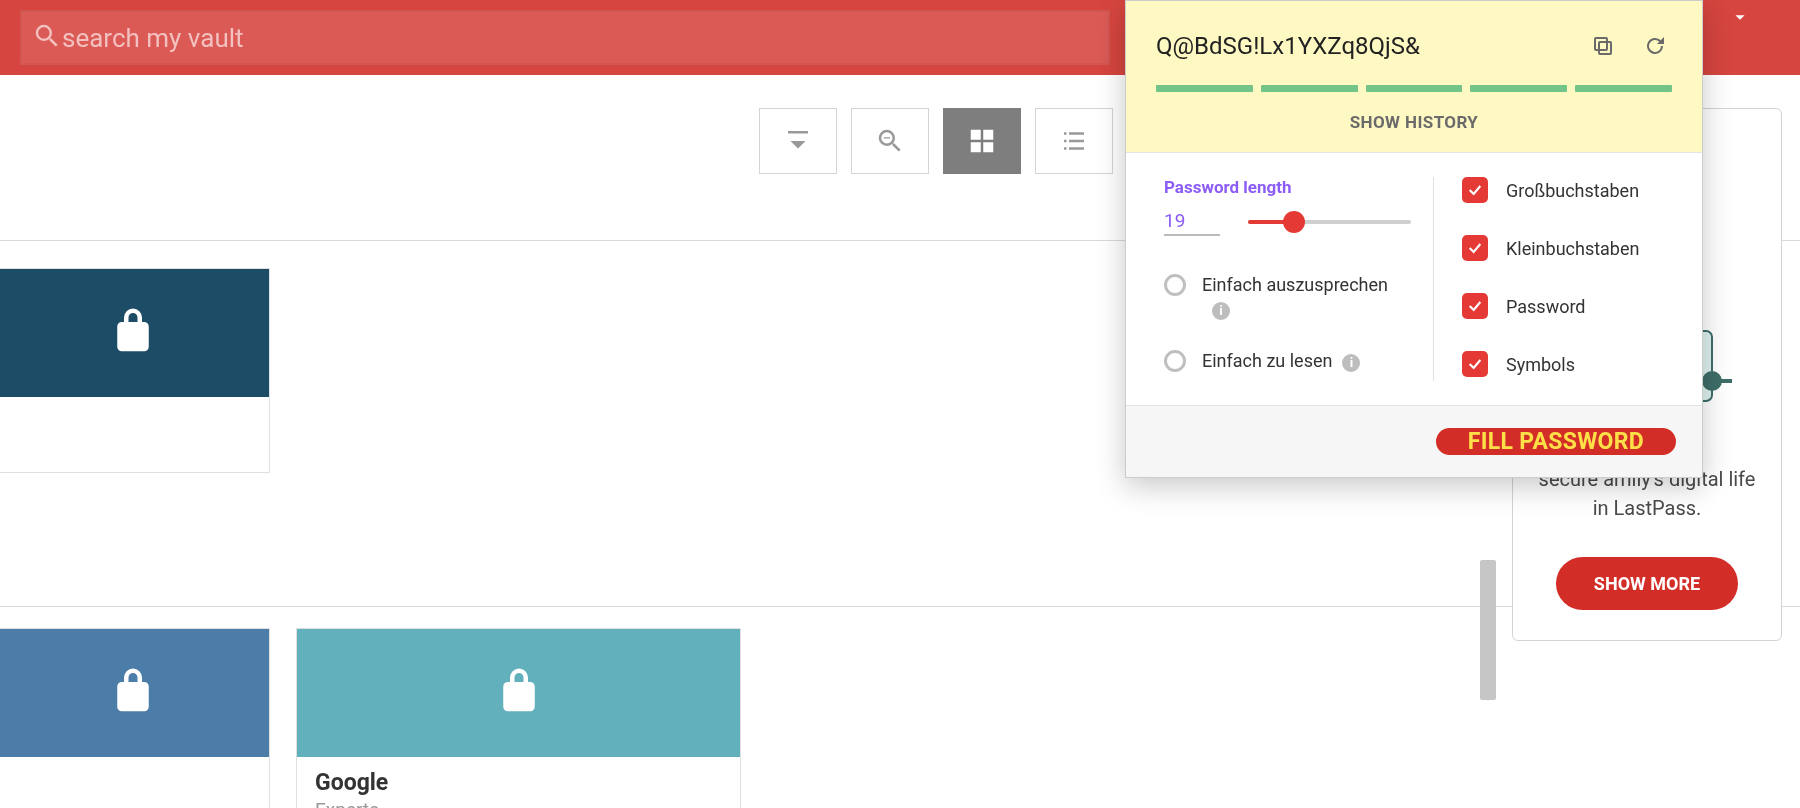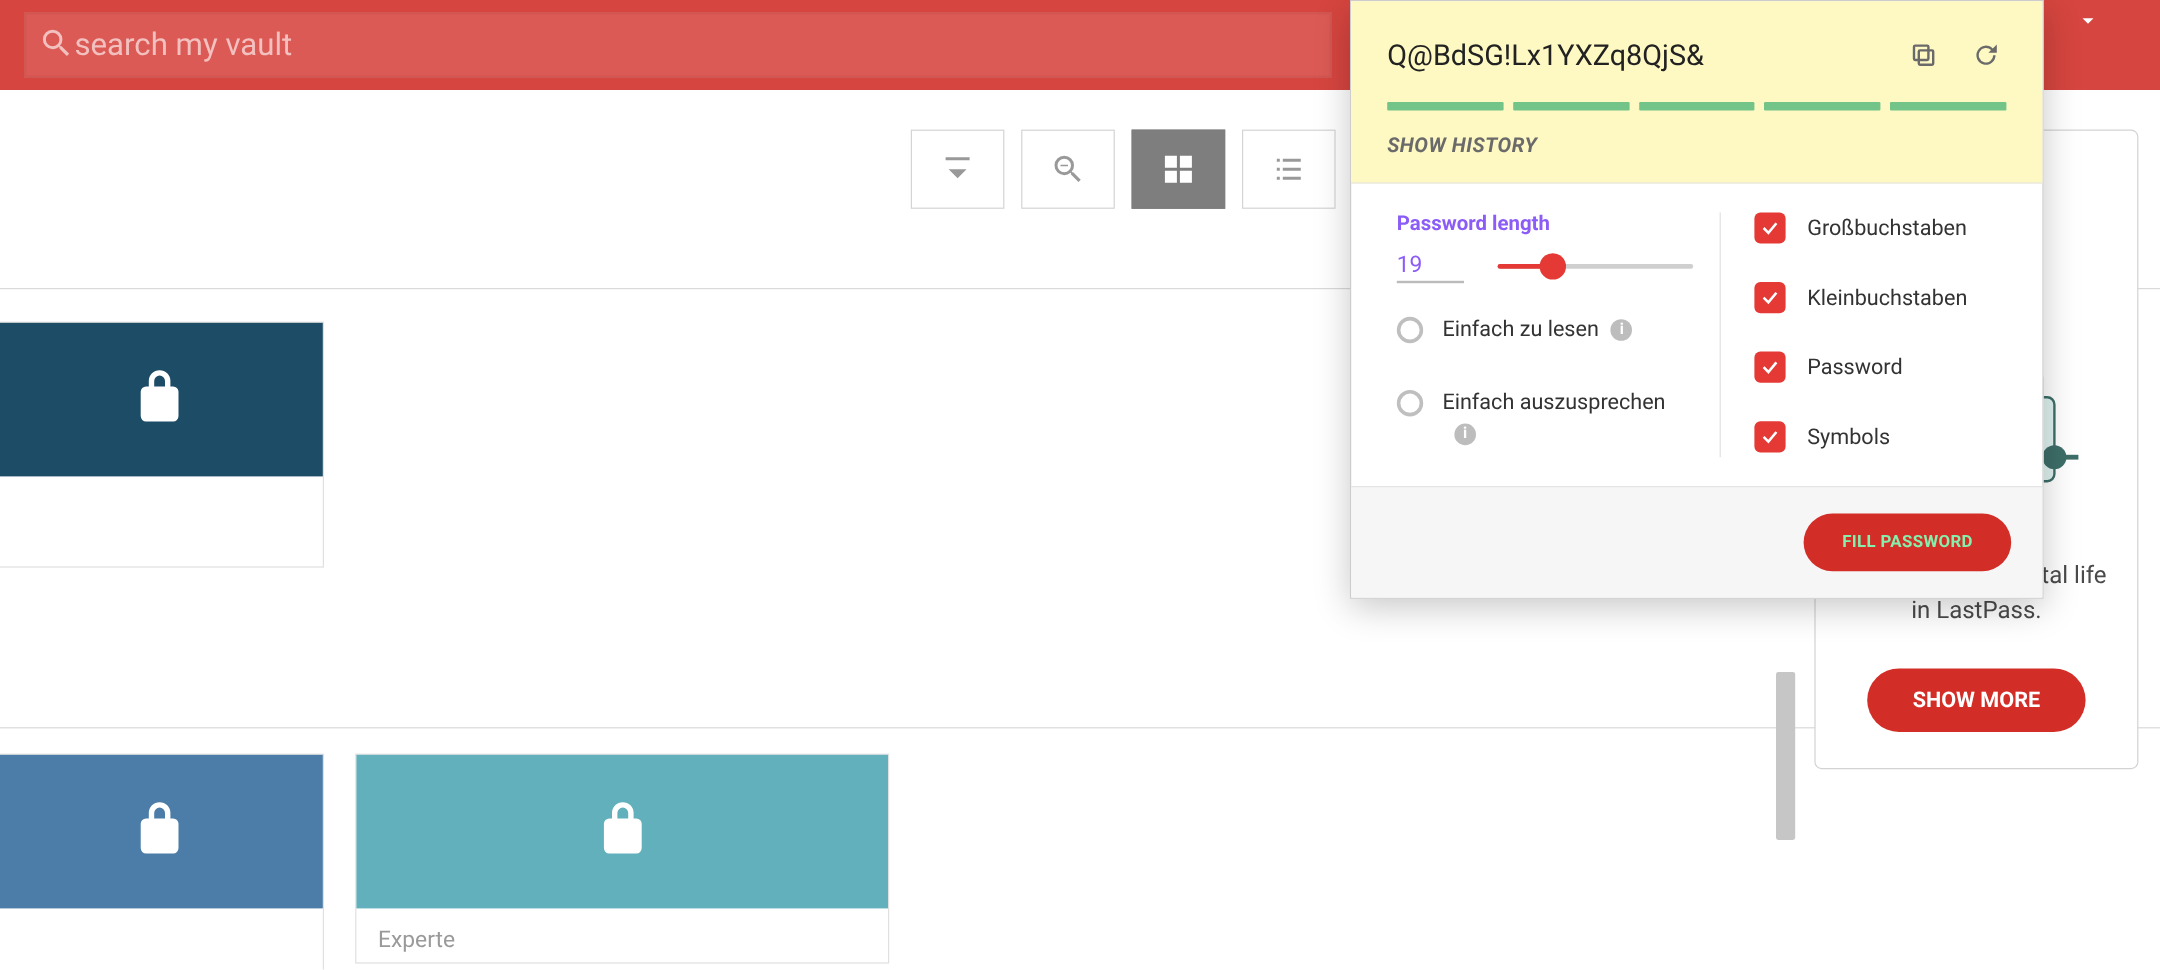--- a/index.html
+++ b/index.html
@@ -41,21 +41,21 @@
   .promo-btn { margin:34px auto 0; display:block; background:#d32d27; color:#fff; font-weight:700; font-size:18px; border:none; border-radius:32px; padding:16px 38px; cursor:pointer; }
 
   
   .popup { position:absolute; left:1125px; top:0; width:578px; background:#fff; border:1px solid #ccc; box-shadow:0 8px 28px rgba(0,0,0,0.22); z-index:10; }
   .popup-top { padding:28px 30px 10px; background:#fef9c3; border-bottom:1px solid #e4e4e4; }
   .pw-row { display:flex; align-items:center; }
   .pw-text { font-size:24px; color:#222; flex:1; word-break:break-all; }
   .pw-iconbtn { width:34px; height:34px; display:flex; align-items:center; justify-content:center; margin-left:18px; cursor:pointer; }
   .strength { display:flex; gap:8px; margin-top:22px; }
   .strength div { flex:1; height:7px; background:#73c489; border-radius:1px; }
-  .history-row { display:flex; justify-content:flex-start; margin-top:20px; padding-bottom:10px;font-style:italic; }
+  .history-row { display:flex; justify-content:center; margin-top:20px; padding-bottom:10px; }
   .history-link { font-size:17px; font-weight:700; color:#6a6a6a; letter-spacing:.4px; cursor:pointer; }
 
   .popup-mid { padding:24px 38px 24px; display:flex; }
   .col-left { width:54%; padding-right:22px; border-right:1px solid #e0e0e0; }
   .col-right { width:46%; padding-left:28px; }
 
   .lbl { font-size:17px; color:#8b5cf6;font-weight:bold; }
   .len-row { display:flex; align-items:center; margin-top:10px; }
   .len-input { width:56px; font-size:19px; border:none; border-bottom:2px solid #bbb; padding:2px 0; color:#8b5cf6; }
   .slider { position:relative; flex:1; height:22px; margin-left:28px; }
@@ -69,21 +69,21 @@
   .radio.checked { border-color:#e53935; }
   .radio.checked::after { content:""; position:absolute; inset:3px; background:#e53935; border-radius:50%; }
   .radio-label { flex:1; line-height:1.4; }
   .info { display:inline-flex; width:18px; height:18px; border-radius:50%; background:#bdbdbd; color:#fff; font-size:13px; font-weight:700; align-items:center; justify-content:center; margin-left:10px; vertical-align:middle; }
 
   .chk-opt { display:flex; align-items:center; margin-bottom:32px; font-size:18px; color:#333; }
   .chk { width:26px; height:26px; background:#e53935; border-radius:5px; margin-right:18px; display:flex; align-items:center; justify-content:center; cursor:pointer; }
   .chk svg { stroke:#fff; stroke-width:3.2; fill:none; }
 
   .popup-bot { background:#f6f6f6; border-top:1px solid #e4e4e4; padding:22px 26px; display:flex; justify-content:flex-end; }
-  .fill-btn { background:#d32d27; color:#86efac; font-weight:700; font-size:14px; border:none; border-radius:30px; padding:16px 32px; cursor:pointer; letter-spacing:.3px; }
+  .fill-btn { background:#d32d27; color:#fde047; font-weight:700; font-size:23px; border:none; border-radius:30px; padding:0 32px; cursor:pointer; letter-spacing:.3px; }
 
   
   .scroll-hint { position:absolute; right:304px; top:560px; width:16px; height:140px; background:#c6c6c6; border-radius:2px; }
 </style>
 </head>
 <body>
 
 <div class="topbar">
   <div class="searchbox">
     <span>
@@ -158,20 +158,21 @@
 
 <div class="card" style="left:296px; top:628px; width:445px;">
   <div class="card-head" style="background:#62b0bb">
     <span>
       <svg width="54" height="54" viewBox="0 0 24 24" fill="#fff">
           <path d="M17 8h-1V6a4 4 0 0 0-8 0v2H7a2 2 0 0 0-2 2v9a2 2 0 0 0 2 2h10a2 2 0 0 0 2-2v-9a2 2 0 0 0-2-2zm-7-2a2 2 0 0 1 4 0v2h-4z"></path>
         </svg>
     </span>
   </div>
   <div class="card-body">
+    <div class="card-title">Google</div>
     <div class="card-sub">Experte</div>
   </div>
 </div>
 
 <div class="promo">
   <div class="promo-logo"><span class="dots">s••••|</span></div>
   <div class="promo-head">
     <span>Pass</span><br>
     <span>es!</span>
   </div>
@@ -222,28 +223,28 @@
       <div class="lbl">Password length</div>
       <div class="len-row">
         <input class="len-input" value="19" style="">
         <div class="slider">
           <div class="slider-track"></div>
           <div class="slider-fill"></div>
           <div class="slider-thumb"></div>
         </div>
       </div>
 
+      <div class="radio-opt first">
+        <span class="radio"></span>
+        <span class="radio-label"><span>Einfach auszusprechen</span><span class="info">i</span></span>
+      </div>
       <div class="radio-opt">
         <span class="radio"></span>
         <span class="radio-label"><span>Einfach zu lesen</span><span class="info">i</span></span>
       </div>
-      <div class="radio-opt first">
-        <span class="radio"></span>
-        <span class="radio-label"><span>Einfach auszusprechen</span><span class="info">i</span></span>
-      </div>
     </div>
 
     <div class="col-right">
       <div class="chk-opt">
         <span class="chk">
             <svg width="16" height="16" viewBox="0 0 24 24">
               <polyline points="4 12 10 18 20 6"></polyline>
             </svg>
           </span>
         <span>Großbuchstaben</span>

